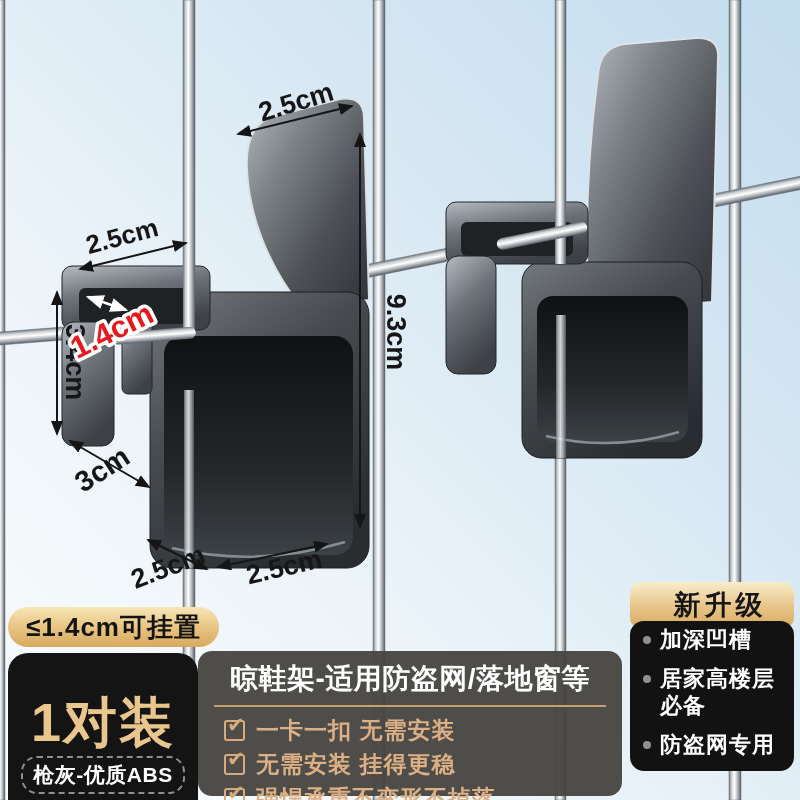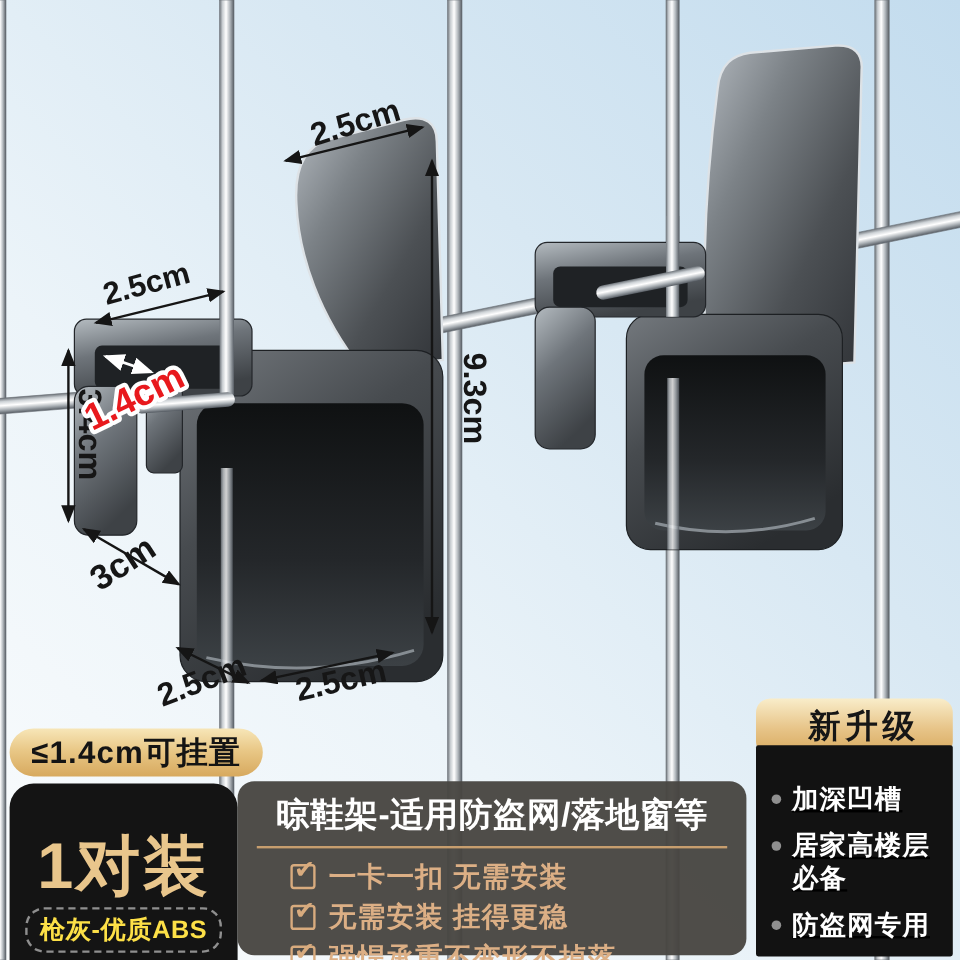--- a/index.html
+++ b/index.html
@@ -24,46 +24,46 @@
   }
   
   .pack-badge{
     position:absolute;left:8px;top:653px;width:190px;height:183px;
     border-radius:20px;background:#141414;text-align:center;
     display:flex;flex-direction:column;align-items:center;justify-content:center;gap:7px;
   }
   .pack-count{color:#e9c68c;font-size:54px;font-weight:700;letter-spacing:2px;line-height:1;}
   .material-pill{
     border:2px dashed #8f8f8f;border-radius:16px;padding:3px 10px;
-    color:#fde047;font-size:21px;font-weight:700;letter-spacing:0.5px;
+    color:#ffffff;font-size:21px;font-weight:700;letter-spacing:0.5px;
   }
   
   .info-panel{
     position:absolute;left:198px;top:651px;width:424px;height:145px;
     border-radius:14px;background:rgba(72,70,66,0.96);box-sizing:border-box;padding-top:9px;
   }
   .info-title{color:#ffffff;font-size:28px;font-weight:700;text-align:center;letter-spacing:0.5px;}
   .info-divider{border:none;border-top:2px solid #c79e6e;margin:7px 16px 8px 16px;}
-  .feature-row{display:flex;align-items:center;gap:11px;padding-left:44px;margin-bottom:3px;}
+  .feature-row{display:flex;align-items:center;gap:11px;padding-left:26px;margin-bottom:3px;}
   .check-icon{
     position:relative;width:17px;height:17px;flex:0 0 17px;
     border:2.5px solid #d8ab7e;border-radius:3px;
   }
   .check-icon::after{content:"✔";position:absolute;left:1px;top:-9px;font-size:21px;color:#d8ab7e;}
   .feature-text{color:#dcaf85;font-size:23px;font-weight:700;letter-spacing:1px;}
   
   .upgrade-badge{position:absolute;left:630px;top:582px;width:164px;}
   .upgrade-header{
     height:46px;line-height:46px;border-radius:12px 12px 10px 10px;text-align:center;
     background:linear-gradient(180deg,#f9edca 0%,#e7c488 55%,#d8aa5f 100%);
     color:#161616;font-size:27px;font-weight:700;letter-spacing:4px;padding-left:16px;
   }
   .upgrade-body{
-    margin-top:-7px;border-radius:2px;background:#121212;
-    padding:31px 8px 13px 13px;box-sizing:border-box;text-decoration:underline;
+    margin-top:-7px;border-radius:14px;background:#121212;
+    padding:5px 8px 13px 13px;box-sizing:border-box;
   }
   .upgrade-item{display:flex;gap:9px;margin-bottom:11px;}
   .upgrade-item:last-child{margin-bottom:0;}
   .dot-icon{width:8px;height:8px;border-radius:50%;background:#8f8f8f;margin-top:10px;flex:0 0 8px;}
   .upgrade-text{color:#ffffff;font-size:22px;font-weight:700;line-height:1.25;letter-spacing:1px;}
 </style>
 </head>
 <body>
 
 <div class="scene">

